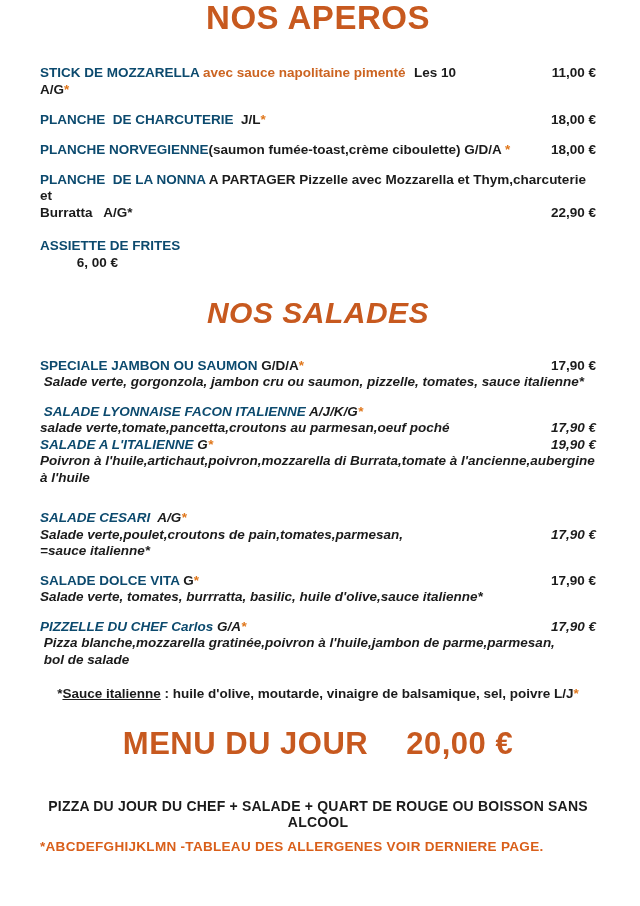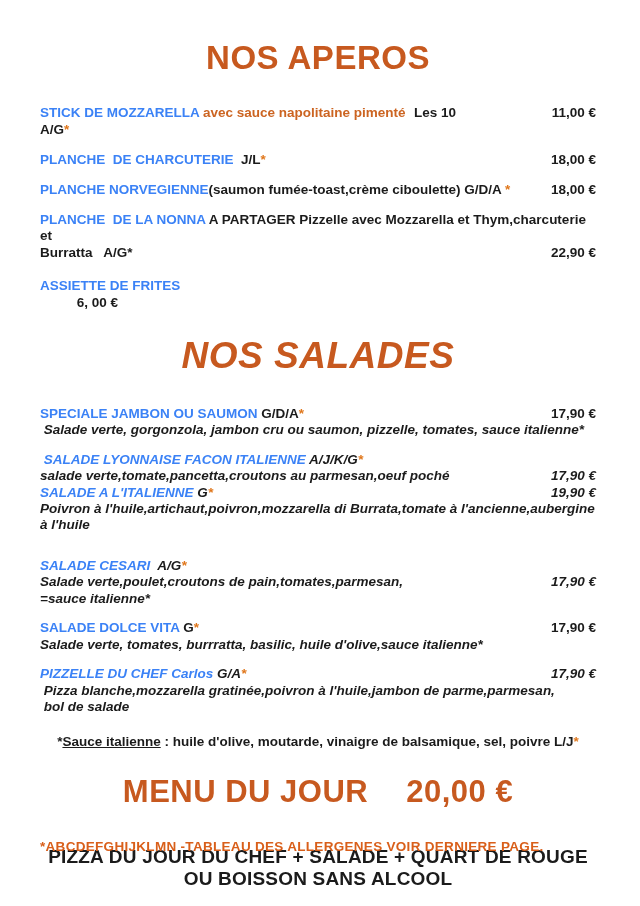--- a/index.html
+++ b/index.html
@@ -14,29 +14,29 @@
     padding:0 44px 0 40px;
     overflow:hidden;
   }
   .ps{white-space:pre-wrap;}
   .sec-title{
     margin:0;text-align:center;
     color:#c7591f;
     font-size:33px;line-height:1.1;letter-spacing:0.5px;
     font-weight:bold;
   }
-  #aperos-title{padding-top:40px;}
-  #salades-title{margin-top:24px;font-style:italic;font-size:37px;}
+  #aperos-title{}
+  #salades-title{margin-top:24px;font-style:italic;font-size:30px;}
   .rows{margin-top:29px;}
   .row{display:flex;align-items:flex-start;font-size:13.5px;line-height:1.25;margin-bottom:13px;}
   .row .left{flex:1;}
   .block{margin-bottom:13px;font-size:13.5px;line-height:1.22;}
   .block .tline{display:flex;}
   .block .tline .left{flex:1;}
-  .name{color:#3b82f6;}
+  .name{color:#0c4a6e;}
   .sub{color:#cc6421;}
   .code{color:#1b1b1b;}
   .star{color:#e0771c;}
   .qty{margin-right:62px;}
   .price{min-width:78px;text-align:right;color:#1b1b1b;}
   .desc{font-style:italic;}
   .dline{display:flex;gap:16px;}
   .dline .left{flex:1;}
   .it{font-style:italic;}
   .line2{display:flex;}
@@ -49,21 +49,21 @@
   #note{
     margin-top:18px;text-align:center;font-size:13.5px;
   }
   #note .u{text-decoration:underline;}
   #menu-jour{
     margin-top:25px;
     display:flex;justify-content:center;align-items:baseline;gap:38px;
     color:#c7591f;font-size:31px;letter-spacing:0.5px;
   }
   #menu-desc{
-    margin-top:36px;text-align:center;font-size:19px;letter-spacing:0.2px;
+    margin-top:36px;text-align:center;font-size:14px;letter-spacing:0.2px;
   }
   #footer{
     position:absolute;left:40px;bottom:52px;
     color:#d95f1a;font-size:13.5px;letter-spacing:0.3px;
   }
 </style>
 </head>
 <body>
 
 <div class="page">

